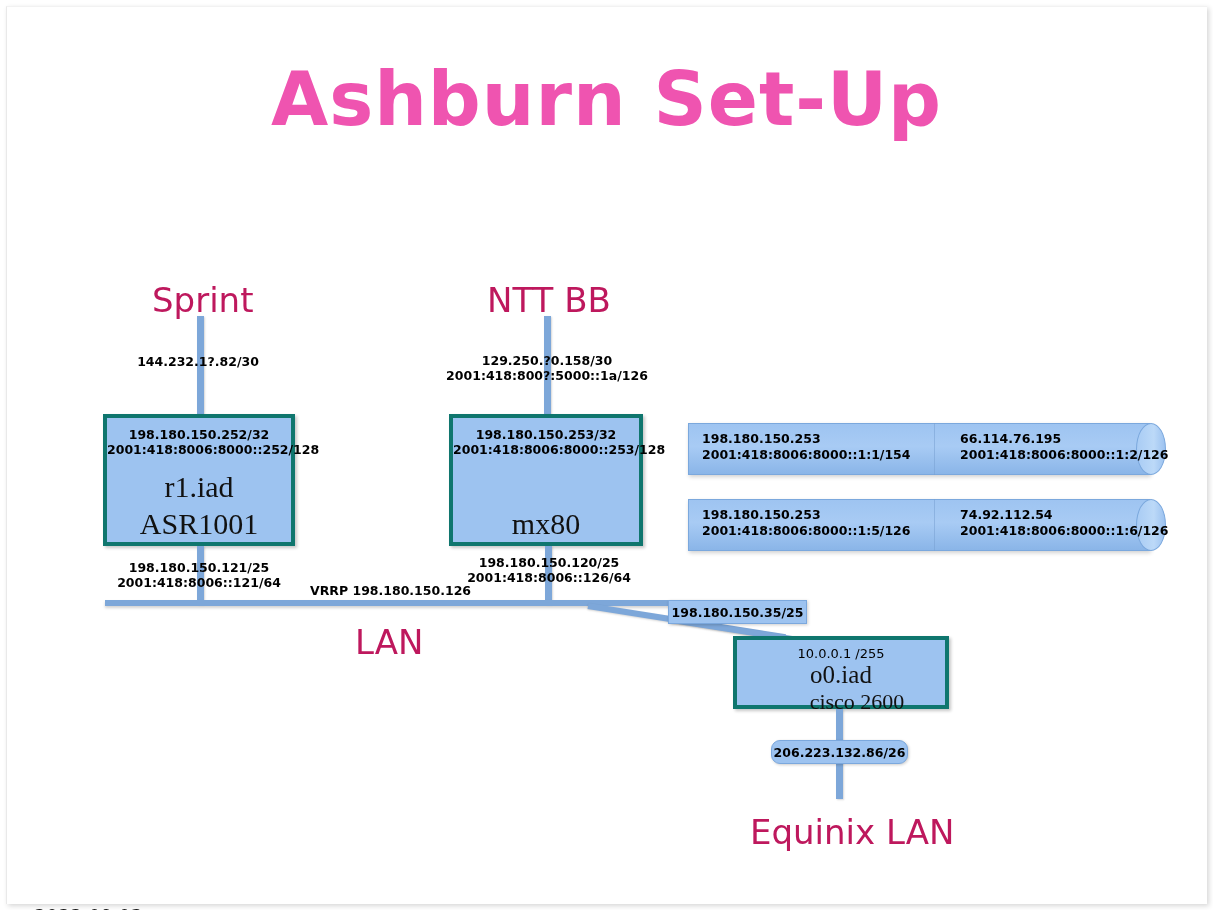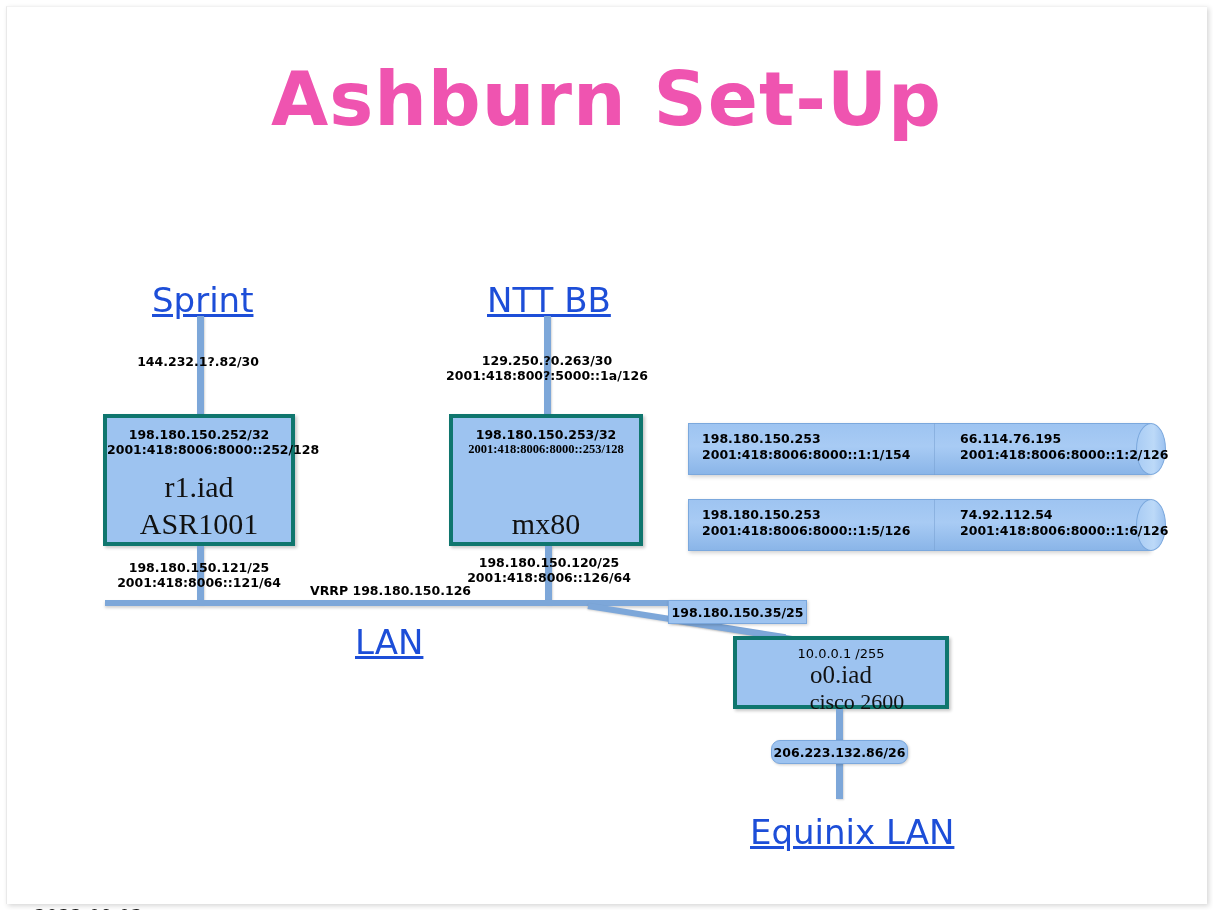--- a/index.html
+++ b/index.html
@@ -42,23 +42,22 @@
     font-weight: bold;
     color: #ef54b0;
     letter-spacing: 1px;
     white-space: nowrap;
   }
 
   
   .hand {
     position: absolute;
     font-family: "DejaVu Sans", sans-serif;
-    color: #1d4ed8;
-    white-space: nowrap;
-    text-decoration: underline;
+    color: #be185d;
+    white-space: nowrap;
   }
   .hand-xl { font-size: 34px; }
 
   
   .addr {
     position: absolute;
     font-family: "DejaVu Sans", sans-serif;
     font-size: 12.5px;
     font-weight: bold;
     color: #000000;
@@ -197,33 +196,33 @@
   <div id="canvas-frame"></div>
 
   <div id="title">Ashburn Set-Up</div>
 
   <div class="hand hand-xl" style="left:152px; top:280px;">Sprint</div>
   <div class="vline" style="left:197px; top:316px; width:7px; height:104px;"></div>
   <div class="addr" style="left:63px; top:354px; width:270px;">144.232.1?.82/30</div>
 
   <div class="hand hand-xl" style="left:487px; top:280px;">NTT BB</div>
   <div class="vline" style="left:544px; top:316px; width:7px; height:104px;"></div>
-  <div class="addr" style="left:412px; top:353px; width:270px;">129.250.?0.263/30</div>
+  <div class="addr" style="left:412px; top:353px; width:270px;">129.250.?0.158/30</div>
   <div class="addr" style="left:412px; top:368px; width:270px;">2001:418:800?:5000::1a/126</div>
 
   <div class="devbox" style="left:103px; top:414px; width:192px; height:132px;">
     <div class="dev-addr" style="top:9px;">198.180.150.252/32</div>
     <div class="dev-addr" style="top:24px;">2001:418:8006:8000::252/128</div>
     <div class="dev-name" style="top:52px;">r1.iad</div>
     <div class="dev-name" style="top:89px;">ASR1001</div>
   </div>
 
   <div class="devbox" style="left:449px; top:414px; width:194px; height:132px;">
     <div class="dev-addr" style="top:9px;">198.180.150.253/32</div>
-    <div class="dev-addr" style="top:24px;font-family:Liberation Serif, serif;">2001:418:8006:8000::253/128</div>
+    <div class="dev-addr" style="top:24px;">2001:418:8006:8000::253/128</div>
     <div class="dev-name" style="top:89px;">mx80</div>
   </div>
 
   <div class="cyl" style="left:688px; top:423px; width:478px;">
     <div class="cyl-body"></div>
     <div class="cyl-cap"></div>
     <div class="cyl-split" style="left:246px;"></div>
     <div class="cyl-txt" style="left:14px; top:8px;">198.180.150.253</div>
     <div class="cyl-txt" style="left:14px; top:24px;">2001:418:8006:8000::1:1/154</div>
     <div class="cyl-txt" style="left:272px; top:8px;">66.114.76.195</div>

